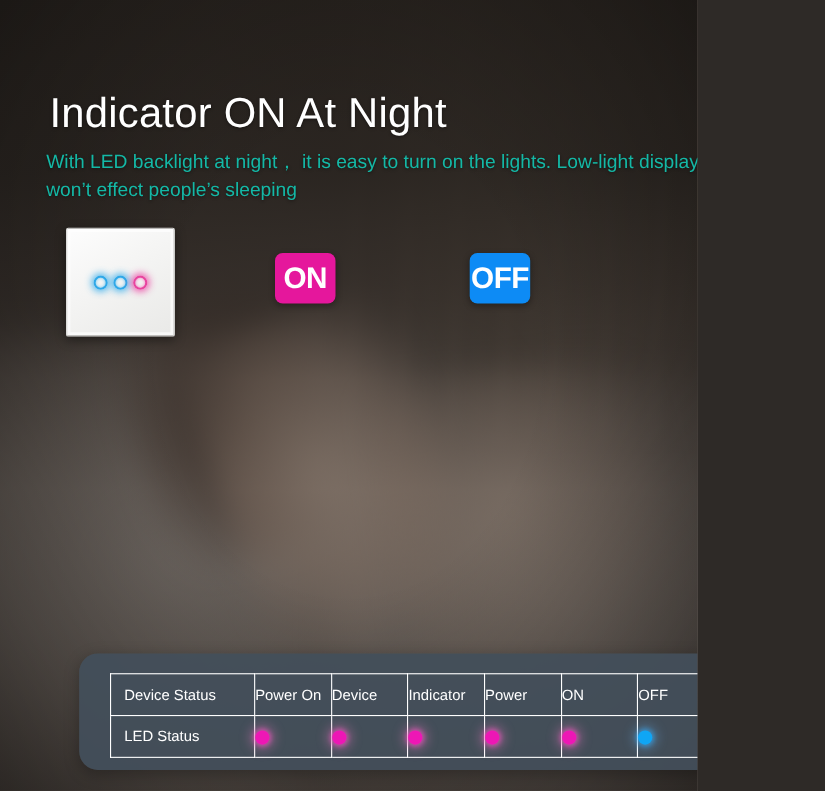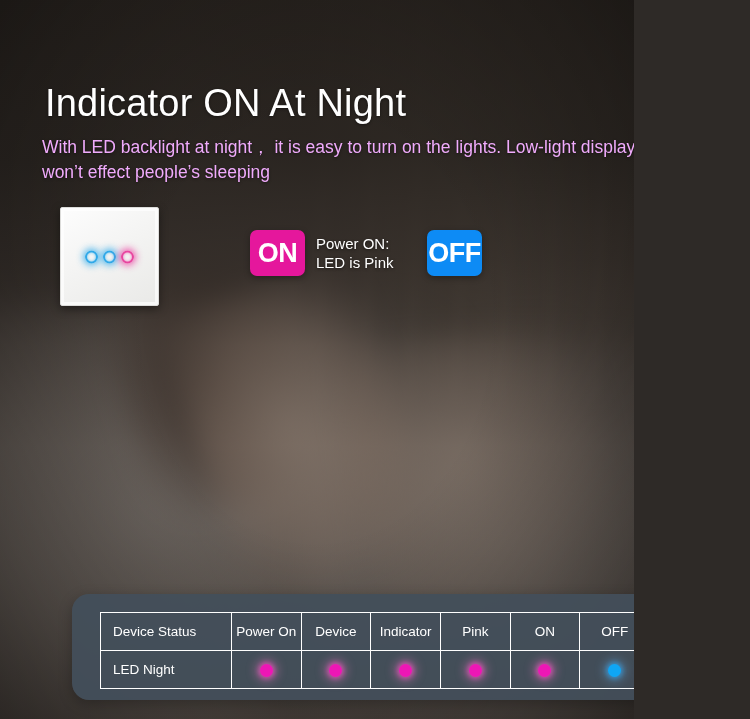--- a/index.html
+++ b/index.html
@@ -165,21 +165,21 @@
     text-shadow: 0 1px 3px rgba(0,0,0,0.45);
   }
 
   .subheading {
     position: absolute;
     left: 42px;
     top: 117px;
     width: 635px;
     font-size: 17.5px;
     font-weight: 400;
-    color: #f0abfc;
+    color: #14b8a6;
     line-height: 1.45;
     text-shadow: 0 1px 3px rgba(0,0,0,0.45);
   }
 
   
   .switch-panel {
     position: absolute;
     left: 60px;
     top: 207px;
     width: 97px;
@@ -264,21 +264,21 @@
     top: 18px;
     width: 550px;
     border-collapse: collapse;
     table-layout: fixed;
   }
   .status-table td {
     border: 1.3px solid #ffffff;
     color: #ffffff;
     font-size: 13.5px;
     height: 37px;
-    text-align: center;
+    text-align: left;
     vertical-align: middle;
     padding: 0;
   }
   .status-table td.label-cell {
     text-align: left;
     padding-left: 12px;
     width: 118px;
   }
   .dot {
     display: inline-block;
@@ -324,44 +324,40 @@
     <div class="switch-panel">
       <div class="led-row">
         <span class="led-ring blue"></span>
         <span class="led-ring blue"></span>
         <span class="led-ring pink"></span>
       </div>
     </div>
 
     <div class="badge-group on">
       <div class="badge" style="background:#e5179c;">ON</div>
-      <div class="badge-caption">
-        <div>Power ON:</div>
-        <div>LED is Pink</div>
-      </div>
     </div>
 
     <div class="badge-group off">
       <div class="badge" style="background:#0d8bf5;">OFF</div>
     </div>
 
     <div class="status-card">
       <table class="status-table">
         <tbody>
           <tr>
             <td class="label-cell">Device Status</td>
             <td>Power On</td>
             <td>Device</td>
             <td>Indicator</td>
-            <td>Pink</td>
+            <td>Power</td>
             <td>ON</td>
             <td>OFF</td>
           </tr>
           <tr>
-            <td class="label-cell">LED Night</td>
+            <td class="label-cell">LED Status</td>
             <td><span class="dot pink"></span></td>
             <td><span class="dot pink"></span></td>
             <td><span class="dot pink"></span></td>
             <td><span class="dot pink"></span></td>
             <td><span class="dot pink"></span></td>
             <td><span class="dot blue"></span></td>
           </tr>
         </tbody>
       </table>
     </div>

